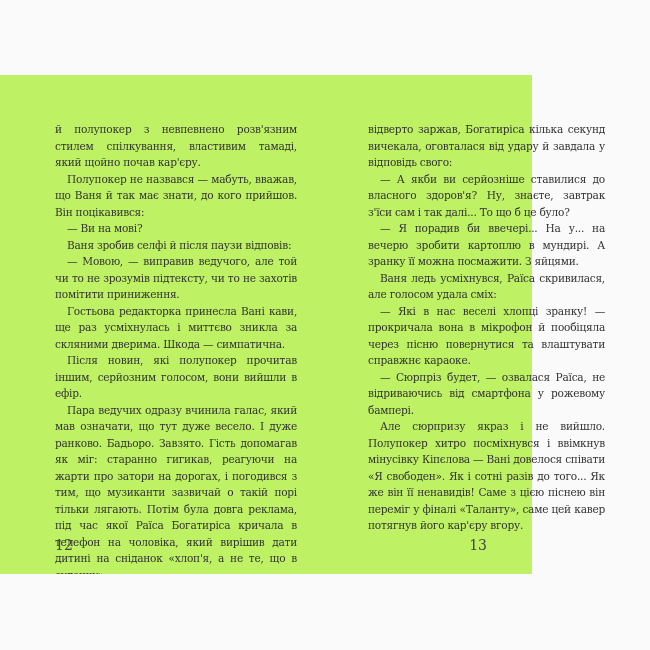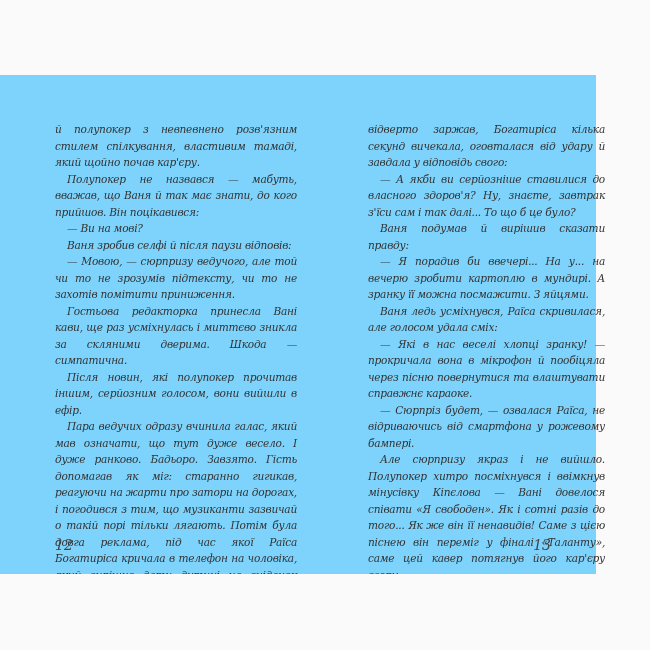--- a/index.html
+++ b/index.html
@@ -22,23 +22,22 @@
   }
   .band-bottom {
     position: absolute;
     left: 0; top: 574px;
     width: 650px; height: 76px;
     background: #fafafa;
   }
   .spread {
     position: absolute;
     left: 0; top: 75px;
-    width: 596px; height: 499px;
-    background: #7dd3fc;
-    font-style: italic;
+    width: 532px; height: 499px;
+    background: #bef264;
   }
   .page {
     position: absolute;
     top: 46px;
     color: #333333;
     font-size: 10.6px;
     line-height: 16.5px;
     letter-spacing: -0.25px;
   }
   .page.left { left: 55px; width: 242px; }
@@ -65,35 +64,34 @@
 
 <div class="band-top"></div>
 
 <div class="spread">
 
   <div class="page left">
     <p class="noindent">й полупокер з невпевнено розв'язним стилем спілкування, властивим тамаді, який щойно почав кар'єру.</p>
     <p>Полупокер не назвався — мабуть, вважав, що Ваня й так має знати, до кого прийшов. Він поцікавився:</p>
     <p>— Ви на мові?</p>
     <p>Ваня зробив селфі й після паузи відповів:</p>
-    <p>— Мовою, — сюрпризу ведучого, але той чи то не зрозумів підтексту, чи то не захотів помітити приниження.</p>
+    <p>— Мовою, — виправив ведучого, але той чи то не зрозумів підтексту, чи то не захотів помітити приниження.</p>
     <p>Гостьова редакторка принесла Вані кави, ще раз усміхнулась і миттєво зникла за скляними дверима. Шкода — симпатична.</p>
     <p>Після новин, які полупокер прочитав іншим, серйозним голосом, вони вийшли в ефір.</p>
     <p>Пара ведучих одразу вчинила галас, який мав означати, що тут дуже весело. І дуже ранково. Бадьоро. Завзято. Гість допомагав як міг: старанно гигикав, реагуючи на жарти про затори на дорогах, і погодився з тим, що музиканти зазвичай о такій порі тільки лягають. Потім була довга реклама, під час якої Раїса Богатиріса кричала в телефон на чоловіка, який вирішив дати дитині на сніданок «хлоп'я, а не те, що в судочку».</p>
     <p>Нарешті замовкла за секунду до відбивки, миттєво повернула голосу радісну бадьорість й оголосила кулінарну рубрику.</p>
     <p>— Іване, скажіть, а чим ви любите поласувати зраночку? — ласкаво спитала вона у мікрофона, та навіть не подивилася на гостя. Ваня вирішив віддячити за це.</p>
 
   </div>
 
   <div class="page-number left">12</div>
 
   <div class="page right">
     <p class="noindent">відверто заржав, Богатиріса кілька секунд вичекала, оговталася від удару й завдала у відповідь свого:</p>
     <p>— А якби ви серйозніше ставилися до власного здоров'я? Ну, знаєте, завтрак з'їси сам і так далі... То що б це було?</p>
-    <p>Ваня подумав й вирішив сказати правду:</p>
     <p>— Я порадив би ввечері... На у... на вечерю зробити картоплю в мундирі. А зранку її можна посмажити. З яйцями.</p>
     <p>Ваня ледь усміхнувся, Раїса скривилася, але голосом удала сміх:</p>
     <p>— Які в нас веселі хлопці зранку! — прокричала вона в мікрофон й пообіцяла через пісню повернутися та влаштувати справжнє караоке.</p>
     <p>— Сюрпріз будет, — озвалася Раїса, не відриваючись від смартфона у рожевому бампері.</p>
     <p>Але сюрпризу якраз і не вийшло. Полупокер хитро посміхнувся і ввімкнув мінусівку Кіпєлова — Вані довелося співати «Я свободен». Як і сотні разів до того... Як же він її ненавидів! Саме з цією піснею він переміг у фіналі «Таланту», саме цей кавер потягнув його кар'єру вгору.</p>
 
   </div>
 
   <div class="page-number right">13</div>
 

